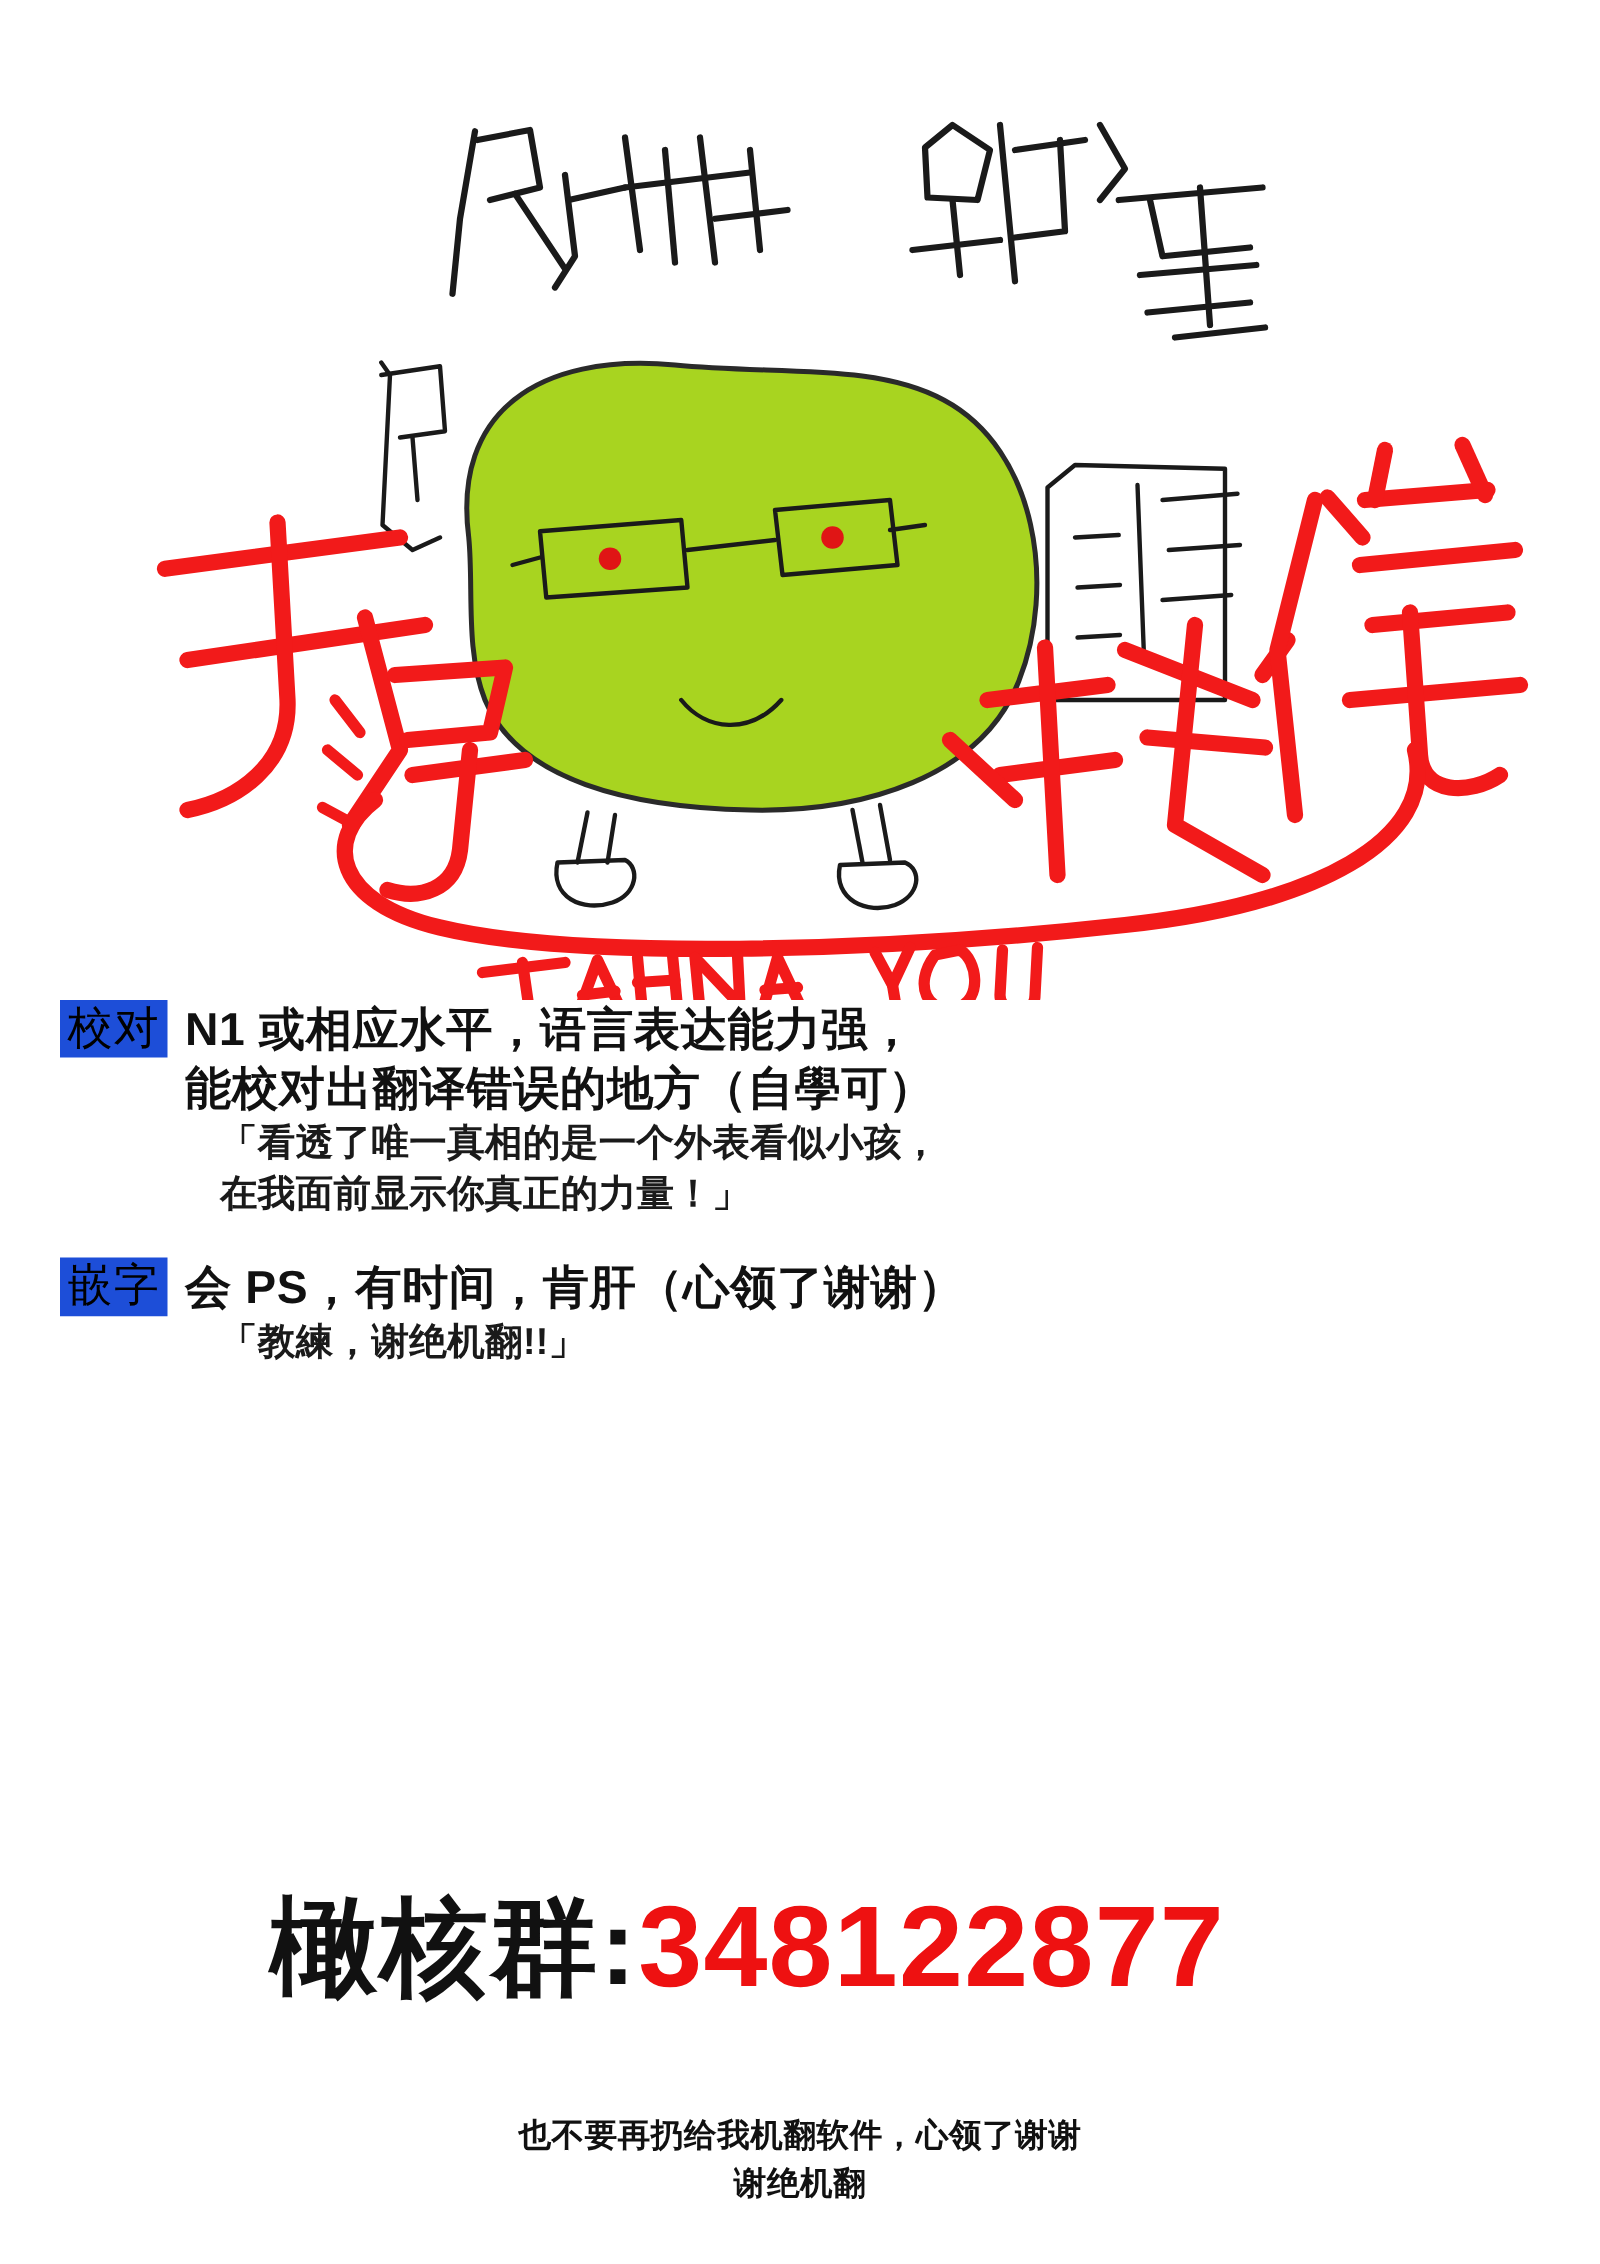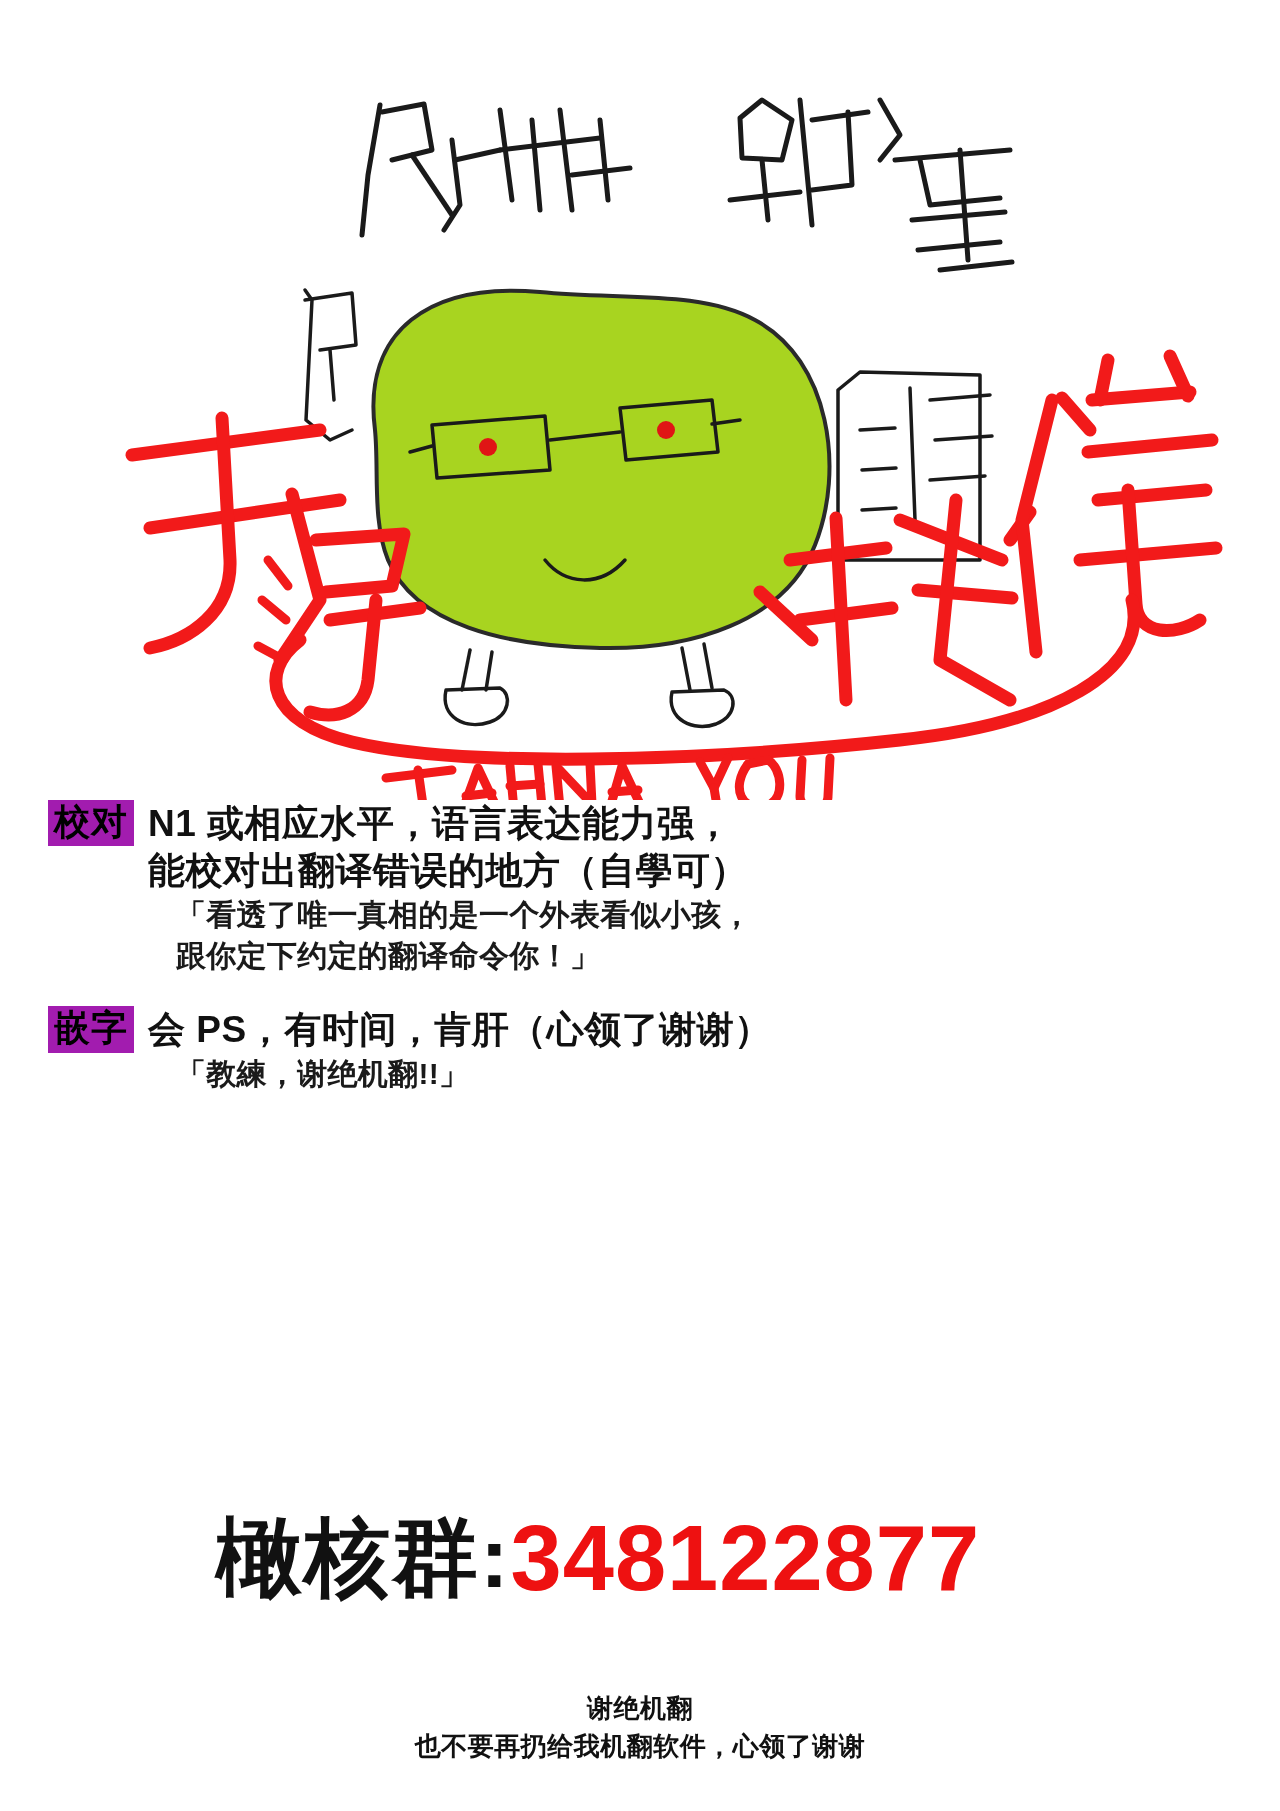--- a/index.html
+++ b/index.html
@@ -37,23 +37,23 @@
   .entry {
     margin: 0 0 30px 0;
     padding: 0 50px 0 48px;
   }
   .entry-headline {
     display: flex;
     align-items: flex-start;
     gap: 14px;
   }
   .tag {
-    background: #a21caf;
+    background: #1d4ed8;
     color: #000;
-    font-weight: bold;
+    font-weight: normal;
     font-size: 36px;
     line-height: 1.12;
     padding: 2px 6px 4px 6px;
     white-space: nowrap;
     flex: 0 0 auto;
     letter-spacing: 1px;
   }
   .headline-text {
     font-size: 37px;
     font-weight: bold;
@@ -275,21 +275,21 @@
   <div class="entry">
     <div class="entry-headline">
       <span class="tag">校对</span>
       <span class="headline-text">
         <span>N1 或相应水平，语言表达能力强，</span><br>
         <span>能校对出翻译错误的地方（自學可）</span>
       </span>
     </div>
     <div class="quote">
       <span>「看透了唯一真相的是一个外表看似小孩，</span><br>
-      <span>跟你定下约定的翻译命令你！」</span>
+      <span>在我面前显示你真正的力量！」</span>
     </div>
   </div>
 
   <div class="entry">
   </div>
 
   <div class="entry">
     <div class="entry-headline">
       <span class="tag">嵌字</span>
       <span class="headline-text">
@@ -301,15 +301,15 @@
     </div>
   </div>
 
 </div>
 
 <div id="group-line">
   <span id="group-label">橄核群:</span><span id="group-number">348122877</span>
 </div>
 
 <div id="footer">
+  <div class="footer-line">也不要再扔给我机翻软件，心领了谢谢</div>
   <div class="footer-line">谢绝机翻</div>
-  <div class="footer-line">也不要再扔给我机翻软件，心领了谢谢</div>
 </div>
 
 </body></html>

